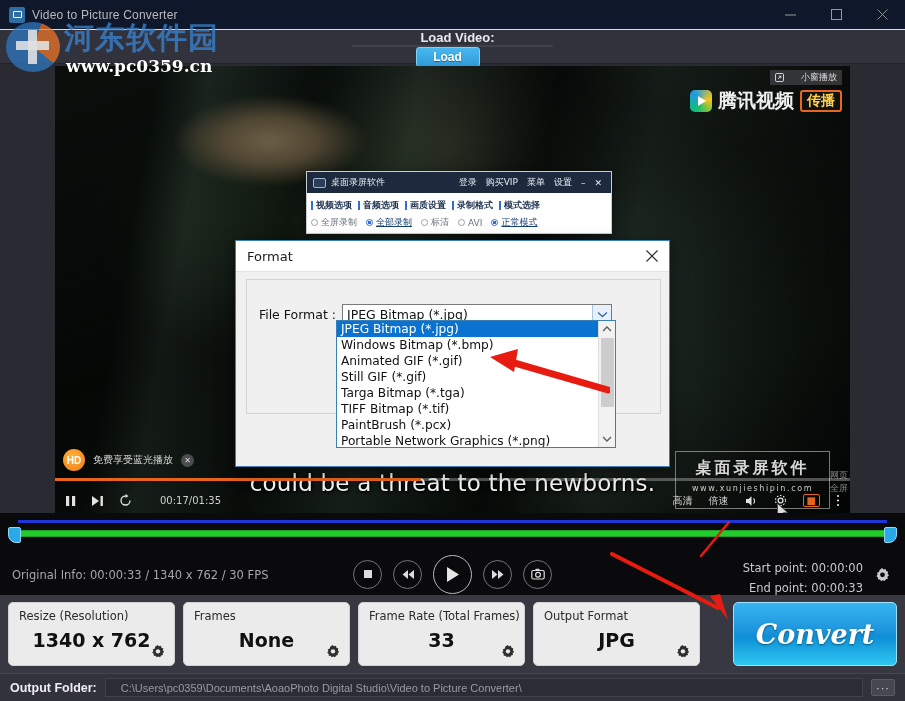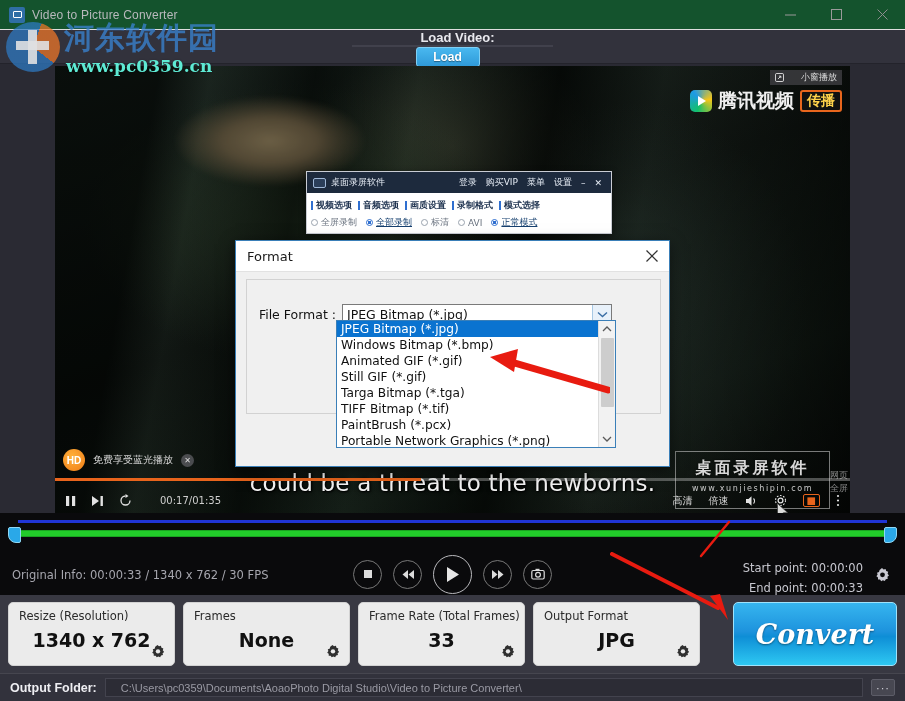--- a/index.html
+++ b/index.html
@@ -9,21 +9,21 @@
     overflow: hidden; background: #1e1e24;
   }
   #app {
     position: relative; width: 905px; height: 701px;
     background: #2a2a33; overflow: hidden;
   }
 
   
   .titlebar {
     position: absolute; left: 0; top: 0; width: 905px; height: 30px;
-    background: #14532d; display: flex; align-items: center;
+    background: #0f172a; display: flex; align-items: center;
     border-bottom: 1px solid #dedede;
   }
   .tb-icon {
     width: 16px; height: 16px; margin-left: 9px; margin-right: 7px;
     background: #2f6ea5; border-radius: 2px;
     display: flex; align-items: center; justify-content: center;
     flex: 0 0 auto;
   }
   .tb-icon span {
     display: block; width: 9px; height: 7px;
@@ -393,21 +393,21 @@
     position: absolute; left: 6px; top: 18px; z-index: 60;
     pointer-events: none;
   }
   .wm-logo .cn {
     position: absolute; left: 58px; top: 0; font-size: 30px; font-weight: bold;
     color: rgba(56,130,206,.78); font-family: "DejaVu Sans", sans-serif;
     letter-spacing: 1px; white-space: nowrap;
   }
   .wm-logo .url {
     position: absolute; left: 60px; top: 38px; font-size: 17px;
-    font-weight: bold; color: #5eead4; font-family: "DejaVu Serif", serif;
+    font-weight: bold; color: #ffffff; font-family: "DejaVu Serif", serif;
     white-space: nowrap; text-shadow: 0 0 2px rgba(0,0,0,.25);
   }
   .wm-logo .mark {
     position: absolute; left: 0; top: 4px; width: 54px; height: 50px;
     border-radius: 50%;
     background: conic-gradient(from 20deg, rgba(242,120,40,.85) 0 30%, rgba(46,122,196,.85) 30% 100%);
     opacity: .85;
   }
   .wm-logo .mark::after {
     content: ""; position: absolute; left: 22px; top: 8px;

